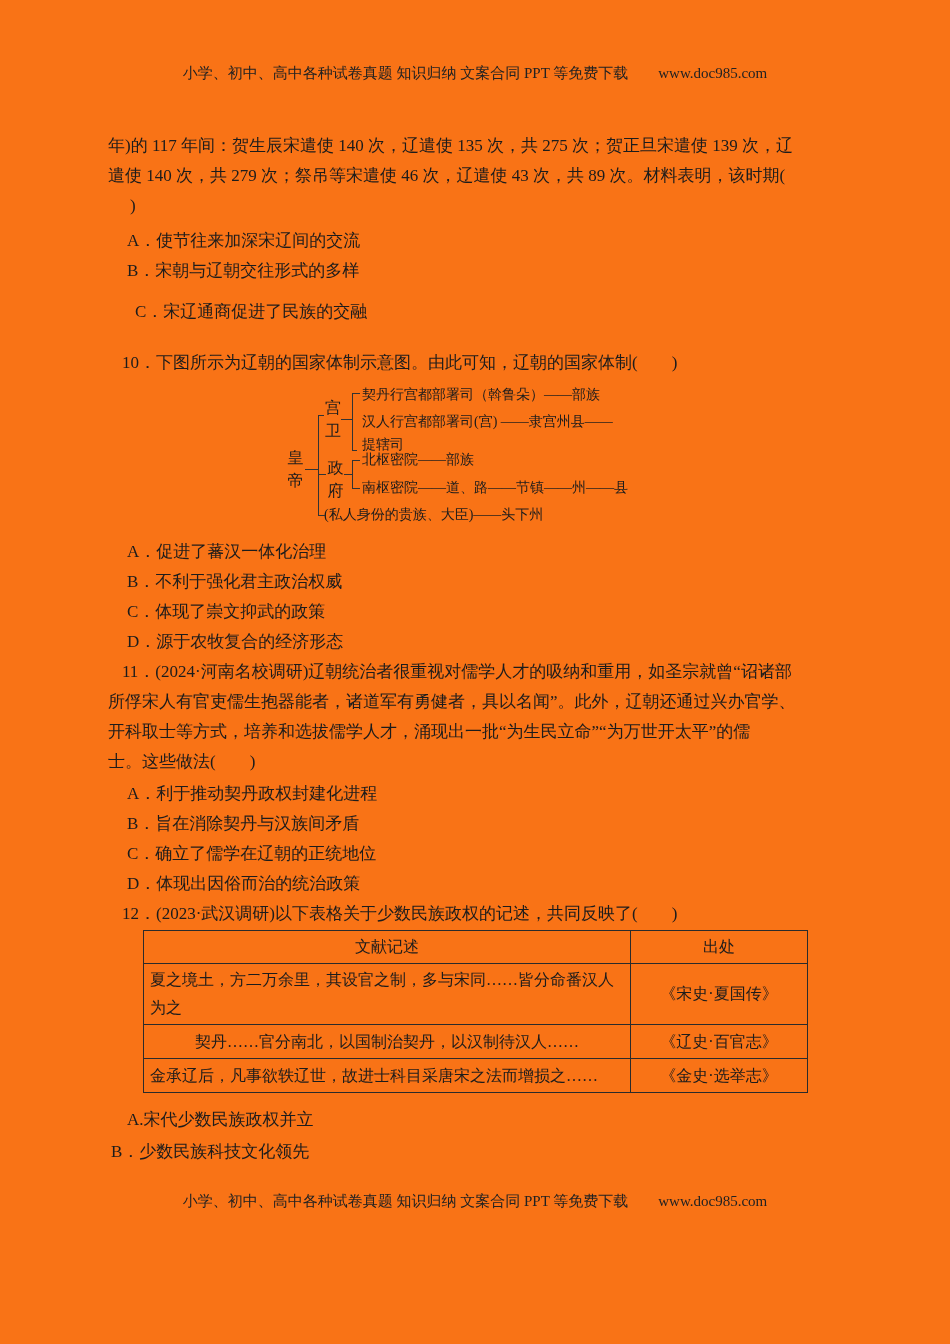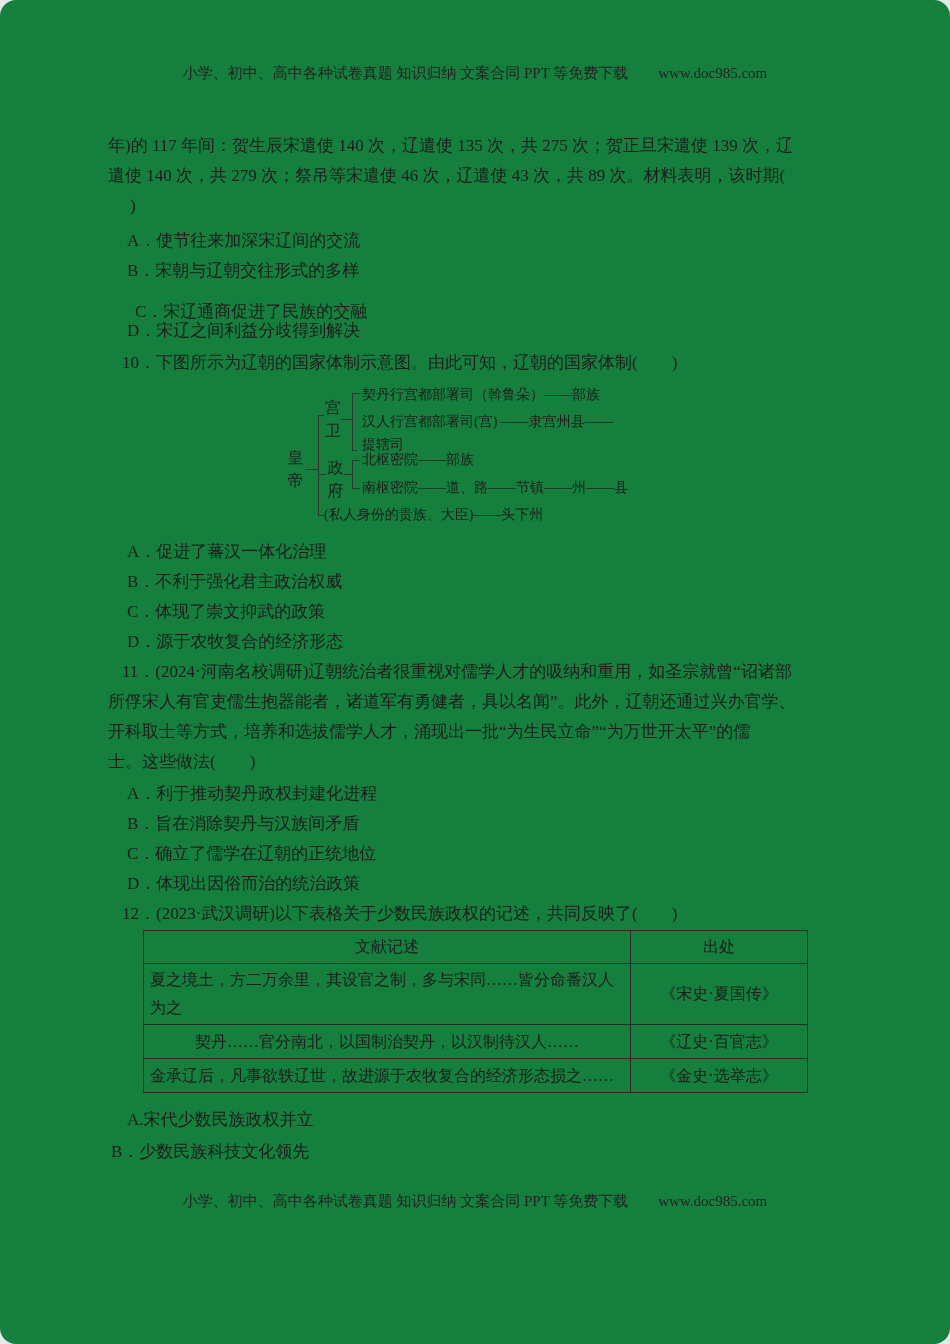--- a/index.html
+++ b/index.html
@@ -1,24 +1,23 @@
 <!DOCTYPE html>
 <html><head>
 <meta charset="utf-8">
 <style>
   html,body{margin:0;padding:0;background:#e8e8e8;}
   #page{
     position:relative;
     width:950px;height:1344px;
-    background:#15803d;
+    background:#f97316;
     font-family:"Liberation Serif","DejaVu Serif",serif;
     color:#1c1c1c;
     overflow:hidden;
     margin:0 auto;
-    border-radius:16px;
   }
   .line{
     position:absolute;
     white-space:nowrap;
     font-size:17px;
     line-height:24px;
   }
   .hdr{
     position:absolute;
     left:0;width:950px;
@@ -64,21 +63,20 @@
   <div class="hdr" style="top:64px;">
     <span>小学、初中、高中各种试卷真题 知识归纳 文案合同 PPT 等免费下载</span><span class="gap"></span><span>www.doc985.com</span>
   </div>
 
   <div class="line" style="left:108px;top:134px;">年)的 117 年间：贺生辰宋遣使 140 次，辽遣使 135 次，共 275 次；贺正旦宋遣使 139 次，辽</div>
   <div class="line" style="left:108px;top:164px;">遣使 140 次，共 279 次；祭吊等宋遣使 46 次，辽遣使 43 次，共 89 次。材料表明，该时期(</div>
   <div class="line" style="left:130px;top:194px;">)</div>
   <div class="line" style="left:127px;top:229px;">A．使节往来加深宋辽间的交流</div>
   <div class="line" style="left:127px;top:259px;">B．宋朝与辽朝交往形式的多样</div>
   <div class="line" style="left:127px;top:300px;margin-left:8px;">C．宋辽通商促进了民族的交融</div>
-  <div class="line" style="left:127px;top:319px;">D．宋辽之间利益分歧得到解决</div>
 
   <div class="line" style="left:122px;top:351px;">10．下图所示为辽朝的国家体制示意图。由此可知，辽朝的国家体制(　　)</div>
 
   <div>
     <div class="vlabel" style="left:286px;top:446px;">皇帝</div>
     <div class="vlabel" style="left:322px;top:396px;text-align:right;">宫卫</div>
     <div class="vlabel" style="left:326px;top:456px;">政府</div>
 
     <div class="dline" style="left:362px;top:384px;">契丹行宫都部署司（斡鲁朵）——部族</div>
     <div class="dline" style="left:362px;top:411px;">汉人行宫都部署司(宫) ——隶宫州县——</div>
@@ -133,21 +131,21 @@
       </tr>
       <tr class="row1">
         <td><span>夏之境土，方二万余里，其</span><span class="b">设</span><span>官之制，多</span><span class="b">与</span><span>宋同……皆分命番</span><span class="b">汉</span><span>人</span><span class="b">为</span><span>之</span></td>
         <td class="col-src">《宋史·夏国传》</td>
       </tr>
       <tr class="row2">
         <td><span>契丹……官分南北，以</span><span class="b">国</span><span>制治契丹，以</span><span class="b">汉</span><span>制待</span><span class="b">汉</span><span>人……</span></td>
         <td class="col-src">《辽史·百官志》</td>
       </tr>
       <tr class="row3">
-        <td><span>金承</span><span class="b">辽</span><span>后，凡事欲</span><span class="b">轶辽</span><span>世，故</span><span class="b">进</span><span>源于农牧复合的经济形态</span><span class="b">损</span><span>之……</span></td>
+        <td><span>金承</span><span class="b">辽</span><span>后，凡事欲</span><span class="b">轶辽</span><span>世，故</span><span class="b">进</span><span>士科目采唐宋之法而增</span><span class="b">损</span><span>之……</span></td>
         <td class="col-src">《金史·选举志》</td>
       </tr>
     </tbody>
       </table>
   </div>
 
   <div class="line" style="left:111px;top:1108px;margin-left:16px;">A.宋代少数民族政权并立</div>
   <div class="line" style="left:111px;top:1140px;">B．少数民族科技文化领先</div>
 
   <div class="hdr" style="top:1192px;">

